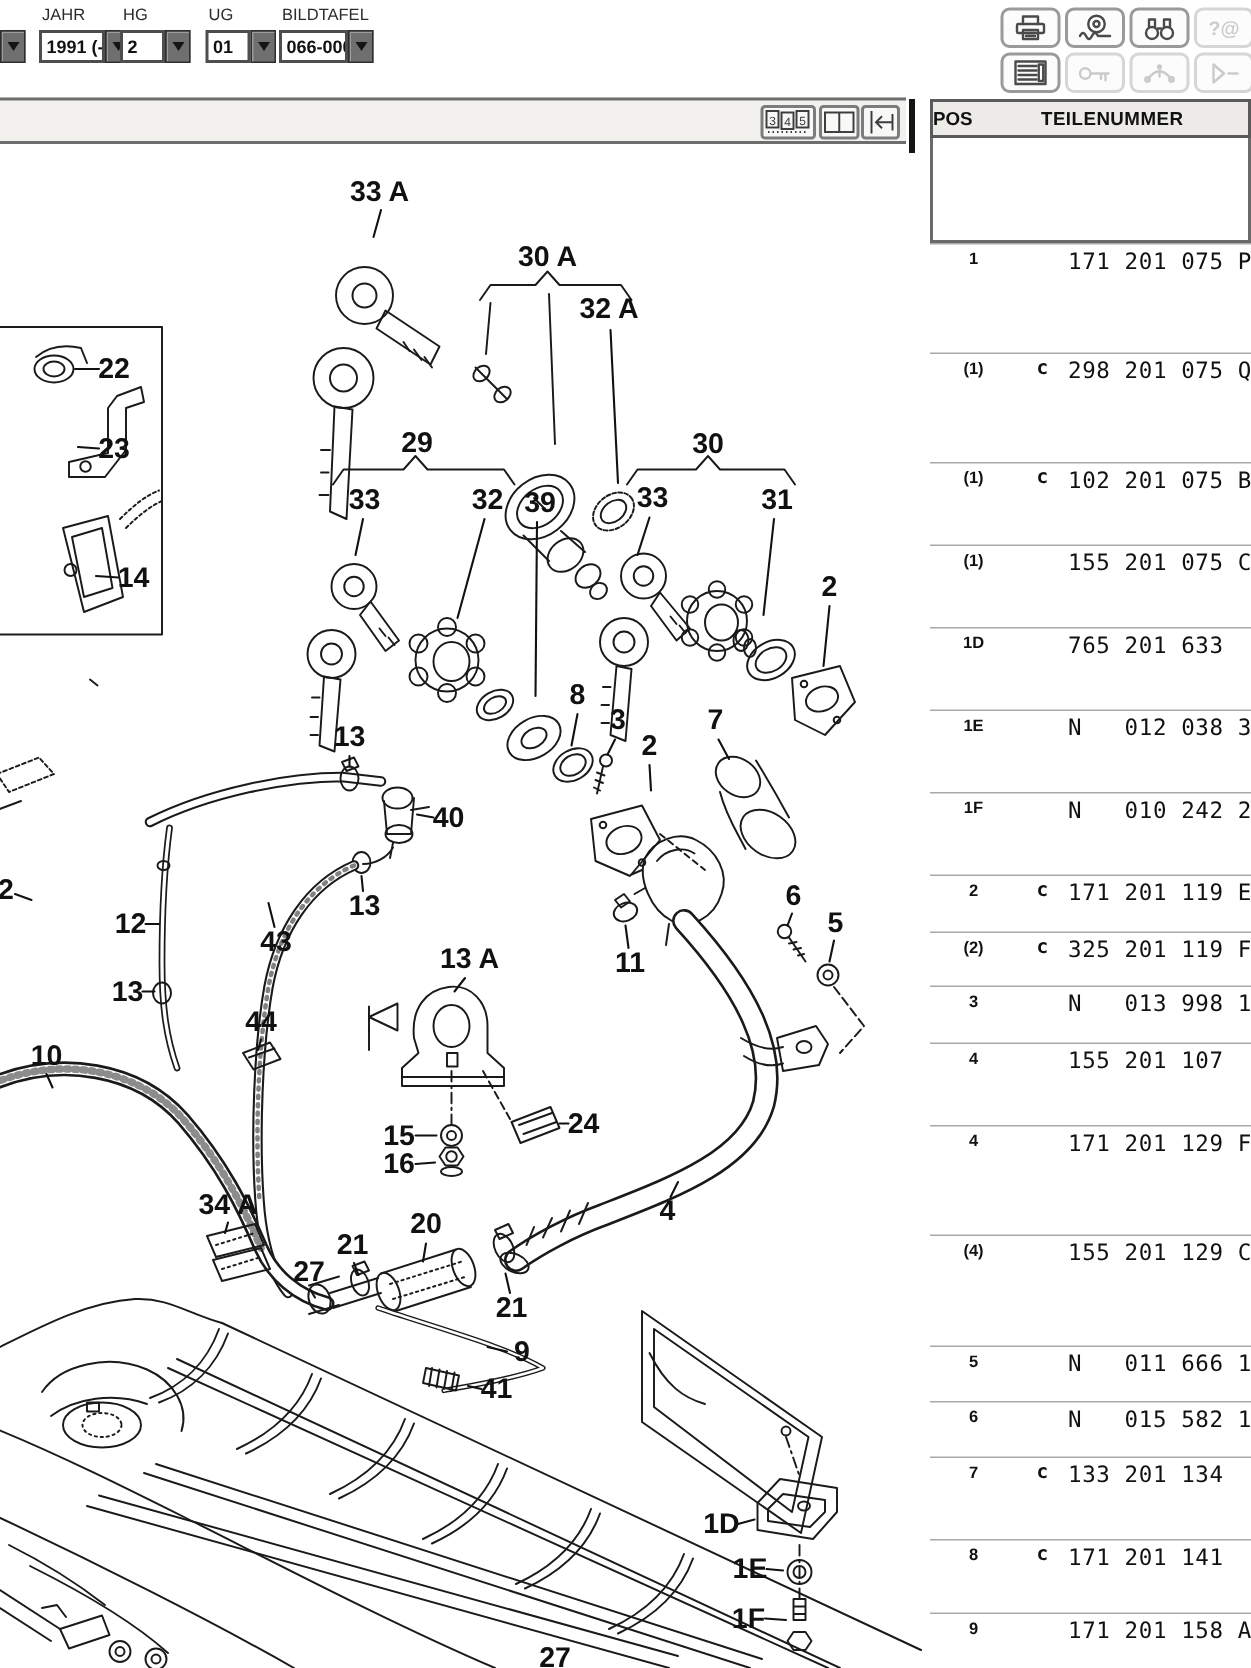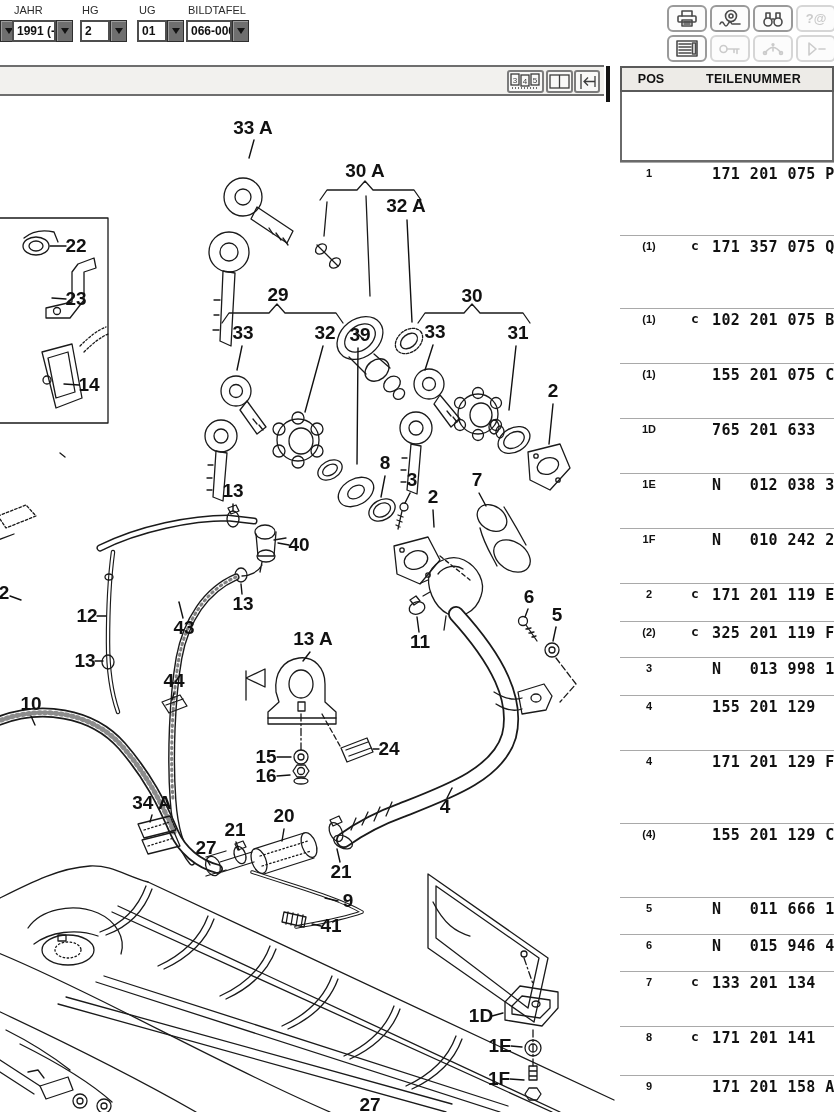--- a/index.html
+++ b/index.html
@@ -32,45 +32,45 @@
         border-top:2px solid #6e6e6e;border-bottom:2px solid #6e6e6e;box-sizing:border-box}
   .hbtn{position:absolute;top:3px;height:23px;border:2px solid #7c7c7c;border-radius:3px;background:#f8f8f7;
         box-sizing:border-box;display:flex;align-items:center;justify-content:center}
   .hbtn svg{stroke:#3c3c3c;fill:none;stroke-width:1.3}
   #splitter{position:absolute;left:606px;top:66px;width:4px;height:36px;background:#141414}
 
   
   #parts-panel{position:absolute;left:620px;top:66px;width:214px;height:1046px}
   #parts-header{height:26px;background:#edebe7;border:2px solid #5a5a5a;box-sizing:border-box;
         display:flex;align-items:center;font-weight:bold;font-size:12.5px}
-  #parts-header .hpos{width:58px;text-align:center}
-  #parts-header .hnum{margin-left:26px;letter-spacing:.3px}
+  #parts-header .hpos{width:58px;}
+  #parts-header .hnum{margin-left:14px;letter-spacing:.3px}
   #parts-empty{height:70px;border:2px solid #6a6a6a;border-top:none;background:#fff;box-sizing:border-box}
   #parts-rows{position:absolute;left:0;top:96px;width:240px}
   .prow{border-top:1px solid #a9a9a9;box-sizing:border-box;display:flex;align-items:flex-start;padding-top:2px}
   .prow .pos{width:58px;text-align:center;font-weight:bold;font-size:11px;margin-top:2px}
   .prow .c{width:34px;text-align:center;font-family:"DejaVu Sans Mono",monospace;font-weight:bold;font-size:13px}
-  .prow .num{white-space:pre;font-family:"DejaVu Sans Mono",monospace;font-weight:bold;font-size:15px;letter-spacing:.4px}
+  .prow .num{white-space:pre;font-family:"DejaVu Sans Mono",monospace;font-weight:normal;font-size:15px;letter-spacing:.4px}
 
   
   #diagram-svg{position:absolute;left:0;top:95px;stroke:#1a1a1a;fill:none;stroke-width:1.3;
         stroke-linecap:round;stroke-linejoin:round}
   #callouts text{fill:#111;stroke:none;font-family:"Liberation Sans",sans-serif;font-weight:bold;
         font-size:19px;text-anchor:middle}
   #callouts line{stroke:#111;stroke-width:1.4}
 </style>
 </head>
 <body>
 
 <div>
   <div class="dbtn" style="position:absolute;left:0;top:20px">
       <span class="tri"></span>
     </div>
 
-  <div class="combo" style="left:12px">
+  <div class="combo" style="left:26px">
     <span class="lab">JAHR</span>
     <span class="field" style="width:44px">1991 (-)</span>
     <span class="dbtn">
         <span class="tri"></span>
       </span>
   </div>
   <div class="combo" style="left:80px">
     <span class="lab">HG</span>
     <span class="field" style="width:30px">2</span>
     <span class="dbtn">
@@ -184,21 +184,21 @@
   <div id="parts-empty"></div>
   <div id="parts-rows">
       <div class="prow" style="height: 73px;">
         <span class="pos">1</span>
         <span class="c"></span>
         <span class="num">171 201 075 P</span>
       </div>
       <div class="prow" style="height: 73px;">
         <span class="pos">(1)</span>
         <span class="c">c</span>
-        <span class="num">171 357 075 Q</span>
+        <span class="num">298 201 075 Q</span>
       </div>
       <div class="prow" style="height: 55px;">
         <span class="pos">(1)</span>
         <span class="c">c</span>
         <span class="num">102 201 075 B</span>
       </div>
       <div class="prow" style="height: 55px;">
         <span class="pos">(1)</span>
         <span class="c"></span>
         <span class="num">155 201 075 C</span>
@@ -229,41 +229,41 @@
         <span class="num">325 201 119 F</span>
       </div>
       <div class="prow" style="height: 38px;">
         <span class="pos">3</span>
         <span class="c"></span>
         <span class="num">N   013 998 1</span>
       </div>
       <div class="prow" style="height: 55px;">
         <span class="pos">4</span>
         <span class="c"></span>
-        <span class="num">155 201 129</span>
+        <span class="num">155 201 107</span>
       </div>
       <div class="prow" style="height: 73px;">
         <span class="pos">4</span>
         <span class="c"></span>
         <span class="num">171 201 129 F</span>
       </div>
       <div class="prow" style="height: 74px;">
         <span class="pos">(4)</span>
         <span class="c"></span>
         <span class="num">155 201 129 C</span>
       </div>
       <div class="prow" style="height: 37px;">
         <span class="pos">5</span>
         <span class="c"></span>
         <span class="num">N   011 666 15</span>
       </div>
       <div class="prow" style="height: 37px;">
         <span class="pos">6</span>
         <span class="c"></span>
-        <span class="num">N   015 946 4</span>
+        <span class="num">N   015 582 1</span>
       </div>
       <div class="prow" style="height: 55px;">
         <span class="pos">7</span>
         <span class="c">c</span>
         <span class="num">133 201 134</span>
       </div>
       <div class="prow" style="height: 49px;">
         <span class="pos">8</span>
         <span class="c">c</span>
         <span class="num">171 201 141</span>

